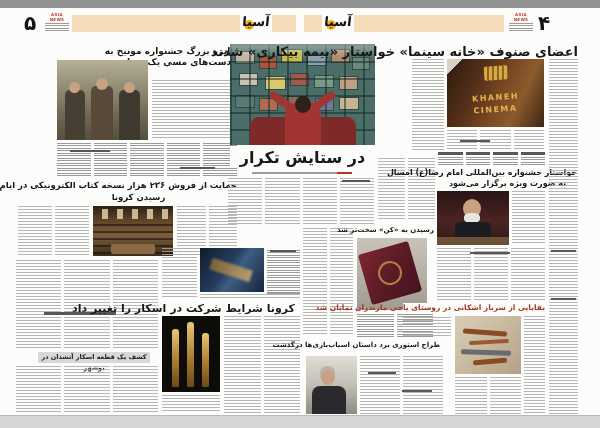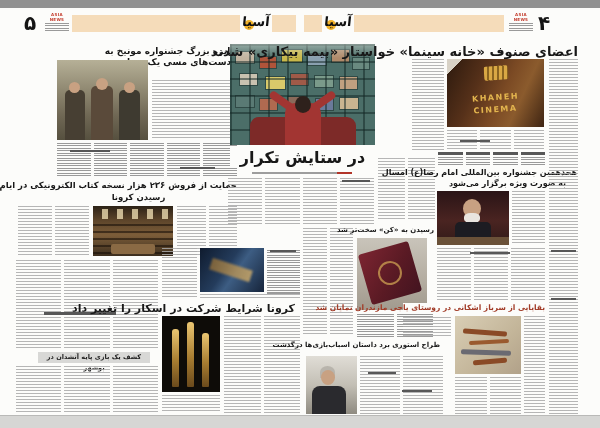--- a/index.html
+++ b/index.html
@@ -146,21 +146,21 @@
       <div class="mt"></div>
   </div>
 
   <div class="abs cols" style="left:16px;top:260px;width:142px;height:88px;">
     <div class="mt"></div>
       <div class="mt"></div>
     <div class="mt"></div>
   </div>
   <div class="abs bb" style="left:44px;top:312px;width:72px;height:3px;"></div>
 
-  <div class="graybar" style="left:38px;top:352px;width:112px;height:11px;font-size:6.5px;line-height:11px;">کشف یک بازی پایه آتشدان در بوشهر</div>
+  <div class="graybar" style="left:38px;top:352px;width:112px;height:11px;font-size:6.5px;line-height:11px;">کشف یک قطعه اسکار آتشدان در بوشهر</div>
   <div class="abs cols" style="left:16px;top:366px;width:142px;height:47px;">
     <div class="mt"></div>
       <div class="mt"></div>
     <div class="mt"></div>
   </div>
 
   <div class="ph ph-illus" style="left:230px;top:44px;width:145px;height:101px;">
     <div class="frame" style="left:6px;top:8px;width:18px;height:11px;background:#c2b4a0;"></div>
     <div class="frame" style="left:30px;top:13px;width:16px;height:11px;background:#b0543a;"></div>
     <div class="frame" style="left:52px;top:6px;width:20px;height:12px;background:#c9b84a;"></div>
@@ -254,21 +254,21 @@
     <div>
         <div class="bb" style="height:3px;margin-bottom:2px;"></div>
         <div class="mt3" style="height:10px;"></div>
       </div>
     <div>
         <div class="bb" style="height:3px;margin-bottom:2px;"></div>
         <div class="mt3" style="height:10px;"></div>
       </div>
   </div>
 
-  <div class="hl" style="left:438px;top:168px;width:139px;font-size:8px;">هجدهمین جشنواره بین‌المللی امام رضا(ع) امسال</div>
+  <div class="hl" style="left:438px;top:168px;width:139px;font-size:8px;">خواستار جشنواره بین‌المللی امام رضا(ع) امسال</div>
   <div class="hl" style="left:438px;top:179px;width:139px;font-size:8px;">به صورت ویژه برگزار می‌شود</div>
   <div class="ph ph-imam" style="left:437px;top:191px;width:72px;height:54px;">
     <div class="head" style="left:26px;top:8px;width:18px;height:19px;"></div>
     <div class="abs" style="left:27px;top:22px;width:16px;height:10px;background:#e9e5df;border-radius:40%;"></div>
     <div class="abs" style="left:18px;top:31px;width:36px;height:16px;background:#1c1c22;border-radius:5px 5px 0 0;"></div>
     <div class="abs" style="left:0;bottom:0;width:100%;height:8px;background:#6a5138;"></div>
   </div>
   <div class="abs mt" style="left:512px;top:191px;width:33px;height:54px;"></div>
   <div class="abs cols" style="left:437px;top:248px;width:108px;height:52px;">
     <div class="mt"></div>

